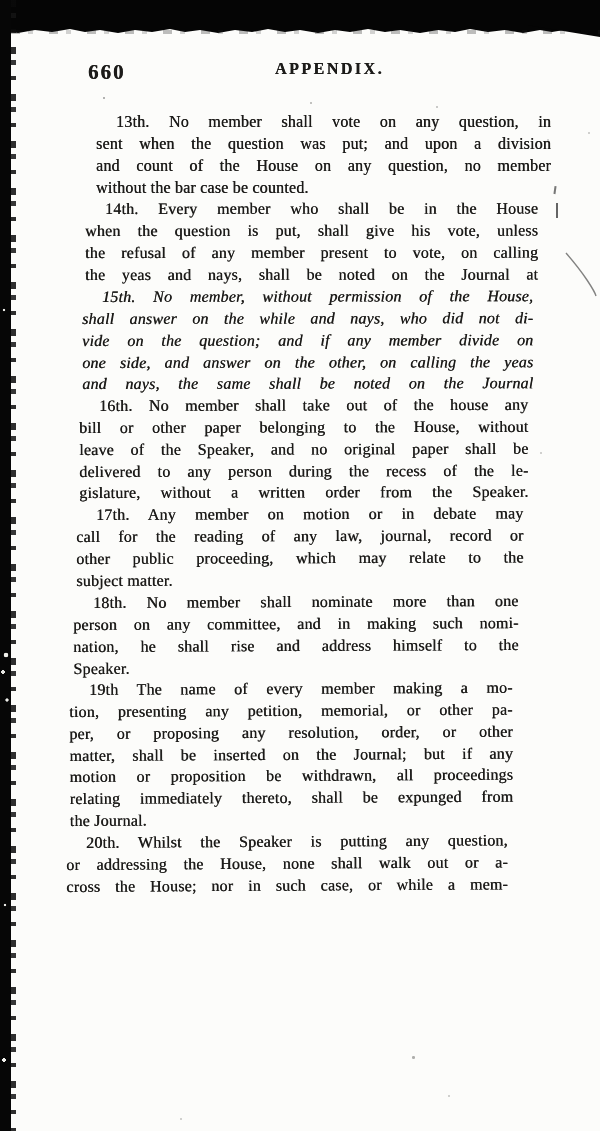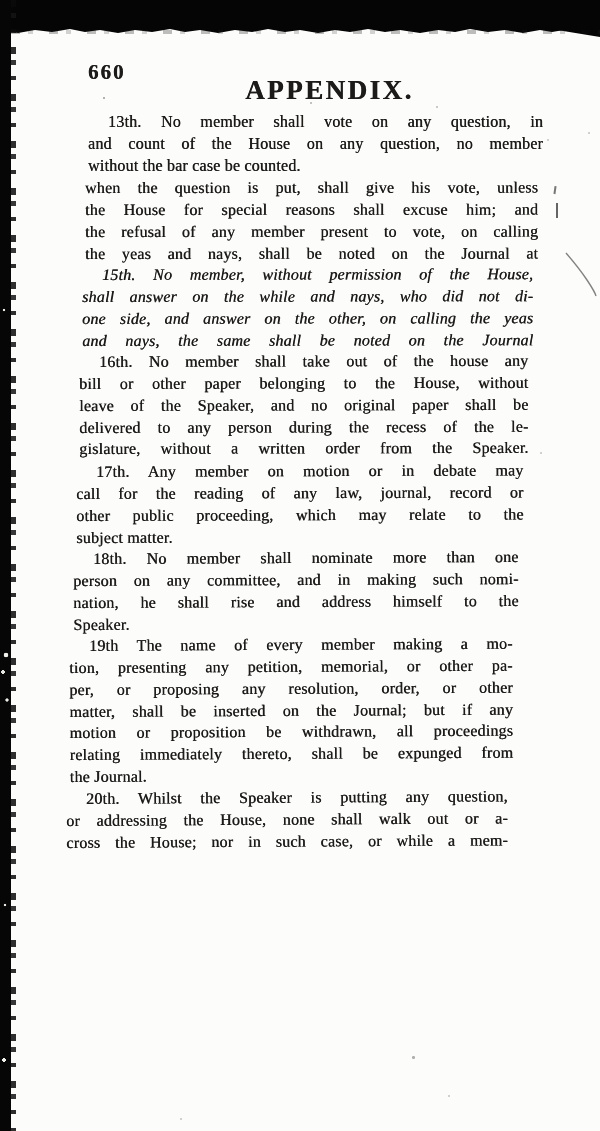--- a/index.html
+++ b/index.html
@@ -53,22 +53,22 @@
   .header-row {
     position:absolute; top:60px; left:88px; width:455px; height:26px;
     color:#1c1b19;
   }
   .page-number {
     position:absolute; left:0; top:0;
     font-size:21px; font-weight:700; letter-spacing:2px;
     text-shadow:0.3px 0 0 currentColor;
   }
   .header-title {
-    position:absolute; left:50%; top:15px; transform:translateX(-50%) translateX(14px);
-    font-size:27px; font-weight:700; letter-spacing:2.5px;
+    position:absolute; left:50%; top:0; transform:translateX(-50%) translateX(14px);
+    font-size:16px; font-weight:700; letter-spacing:2.5px;
     text-shadow:0.3px 0 0 currentColor;
     white-space:nowrap;
   }
   
   .page-body {
     position:absolute; top:111px; left:88px; width:455px;
     color:#1b1a18;
   }
   .para { transform-origin:top left; }
   .line {
@@ -113,34 +113,36 @@
   <div class="border-left"></div>
   <div class="strip-edge"></div>
   <div class="paper-top-rough"></div>
 
   <div class="header-row">
     <span class="page-number">660</span>
     <span class="header-title">APPENDIX.</span>
   </div>
 
   <div class="page-body">
-      <div class="para" style="margin-left: 0px; width: 455px; transform: rotate(0deg);">
+      <div class="para" style="margin-left: 8px; width: 455px; transform: rotate(0deg);">
         <div class="line first">13th. No member shall vote on any question, in</div>
+        <div class="line">sent when the question was put; and upon a division</div>
         <div class="line">and count of the House on any question, no member</div>
         <div class="line short-last">without the bar case be counted.</div>
       </div>
       <div class="para" style="margin-left: -3.1px; width: 453.1px; transform: rotate(-0.05deg);">
+        <div class="line first">14th. Every member who shall be in the House</div>
         <div class="line">when the question is put, shall give his vote, unless</div>
-        <div class="line">the House for special reasons shall excuse him; and</div>
         <div class="line">the refusal of any member present to vote, on calling</div>
         <div class="line">the yeas and nays, shall be noted on the Journal at</div>
       </div>
       <div class="para" style="margin-left: -6.2px; width: 451.2px; transform: rotate(-0.1deg); font-style: italic;">
         <div class="line first">15th. No member, without permission of the House,</div>
         <div class="line">shall answer on the while and nays, who did not di-</div>
+        <div class="line">vide on the question; and if any member divide on</div>
         <div class="line">one side, and answer on the other, on calling the yeas</div>
         <div class="line">and nays, the same shall be noted on the Journal</div>
       </div>
       <div class="para" style="margin-left: -9.3px; width: 449.3px; transform: rotate(-0.15deg);">
         <div class="line first">16th. No member shall take out of the house any</div>
         <div class="line">bill or other paper belonging to the House, without</div>
         <div class="line">leave of the Speaker, and no original paper shall be</div>
         <div class="line">delivered to any person during the recess of the le-</div>
         <div class="line">gislature, without a written order from the Speaker.</div>
       </div>

